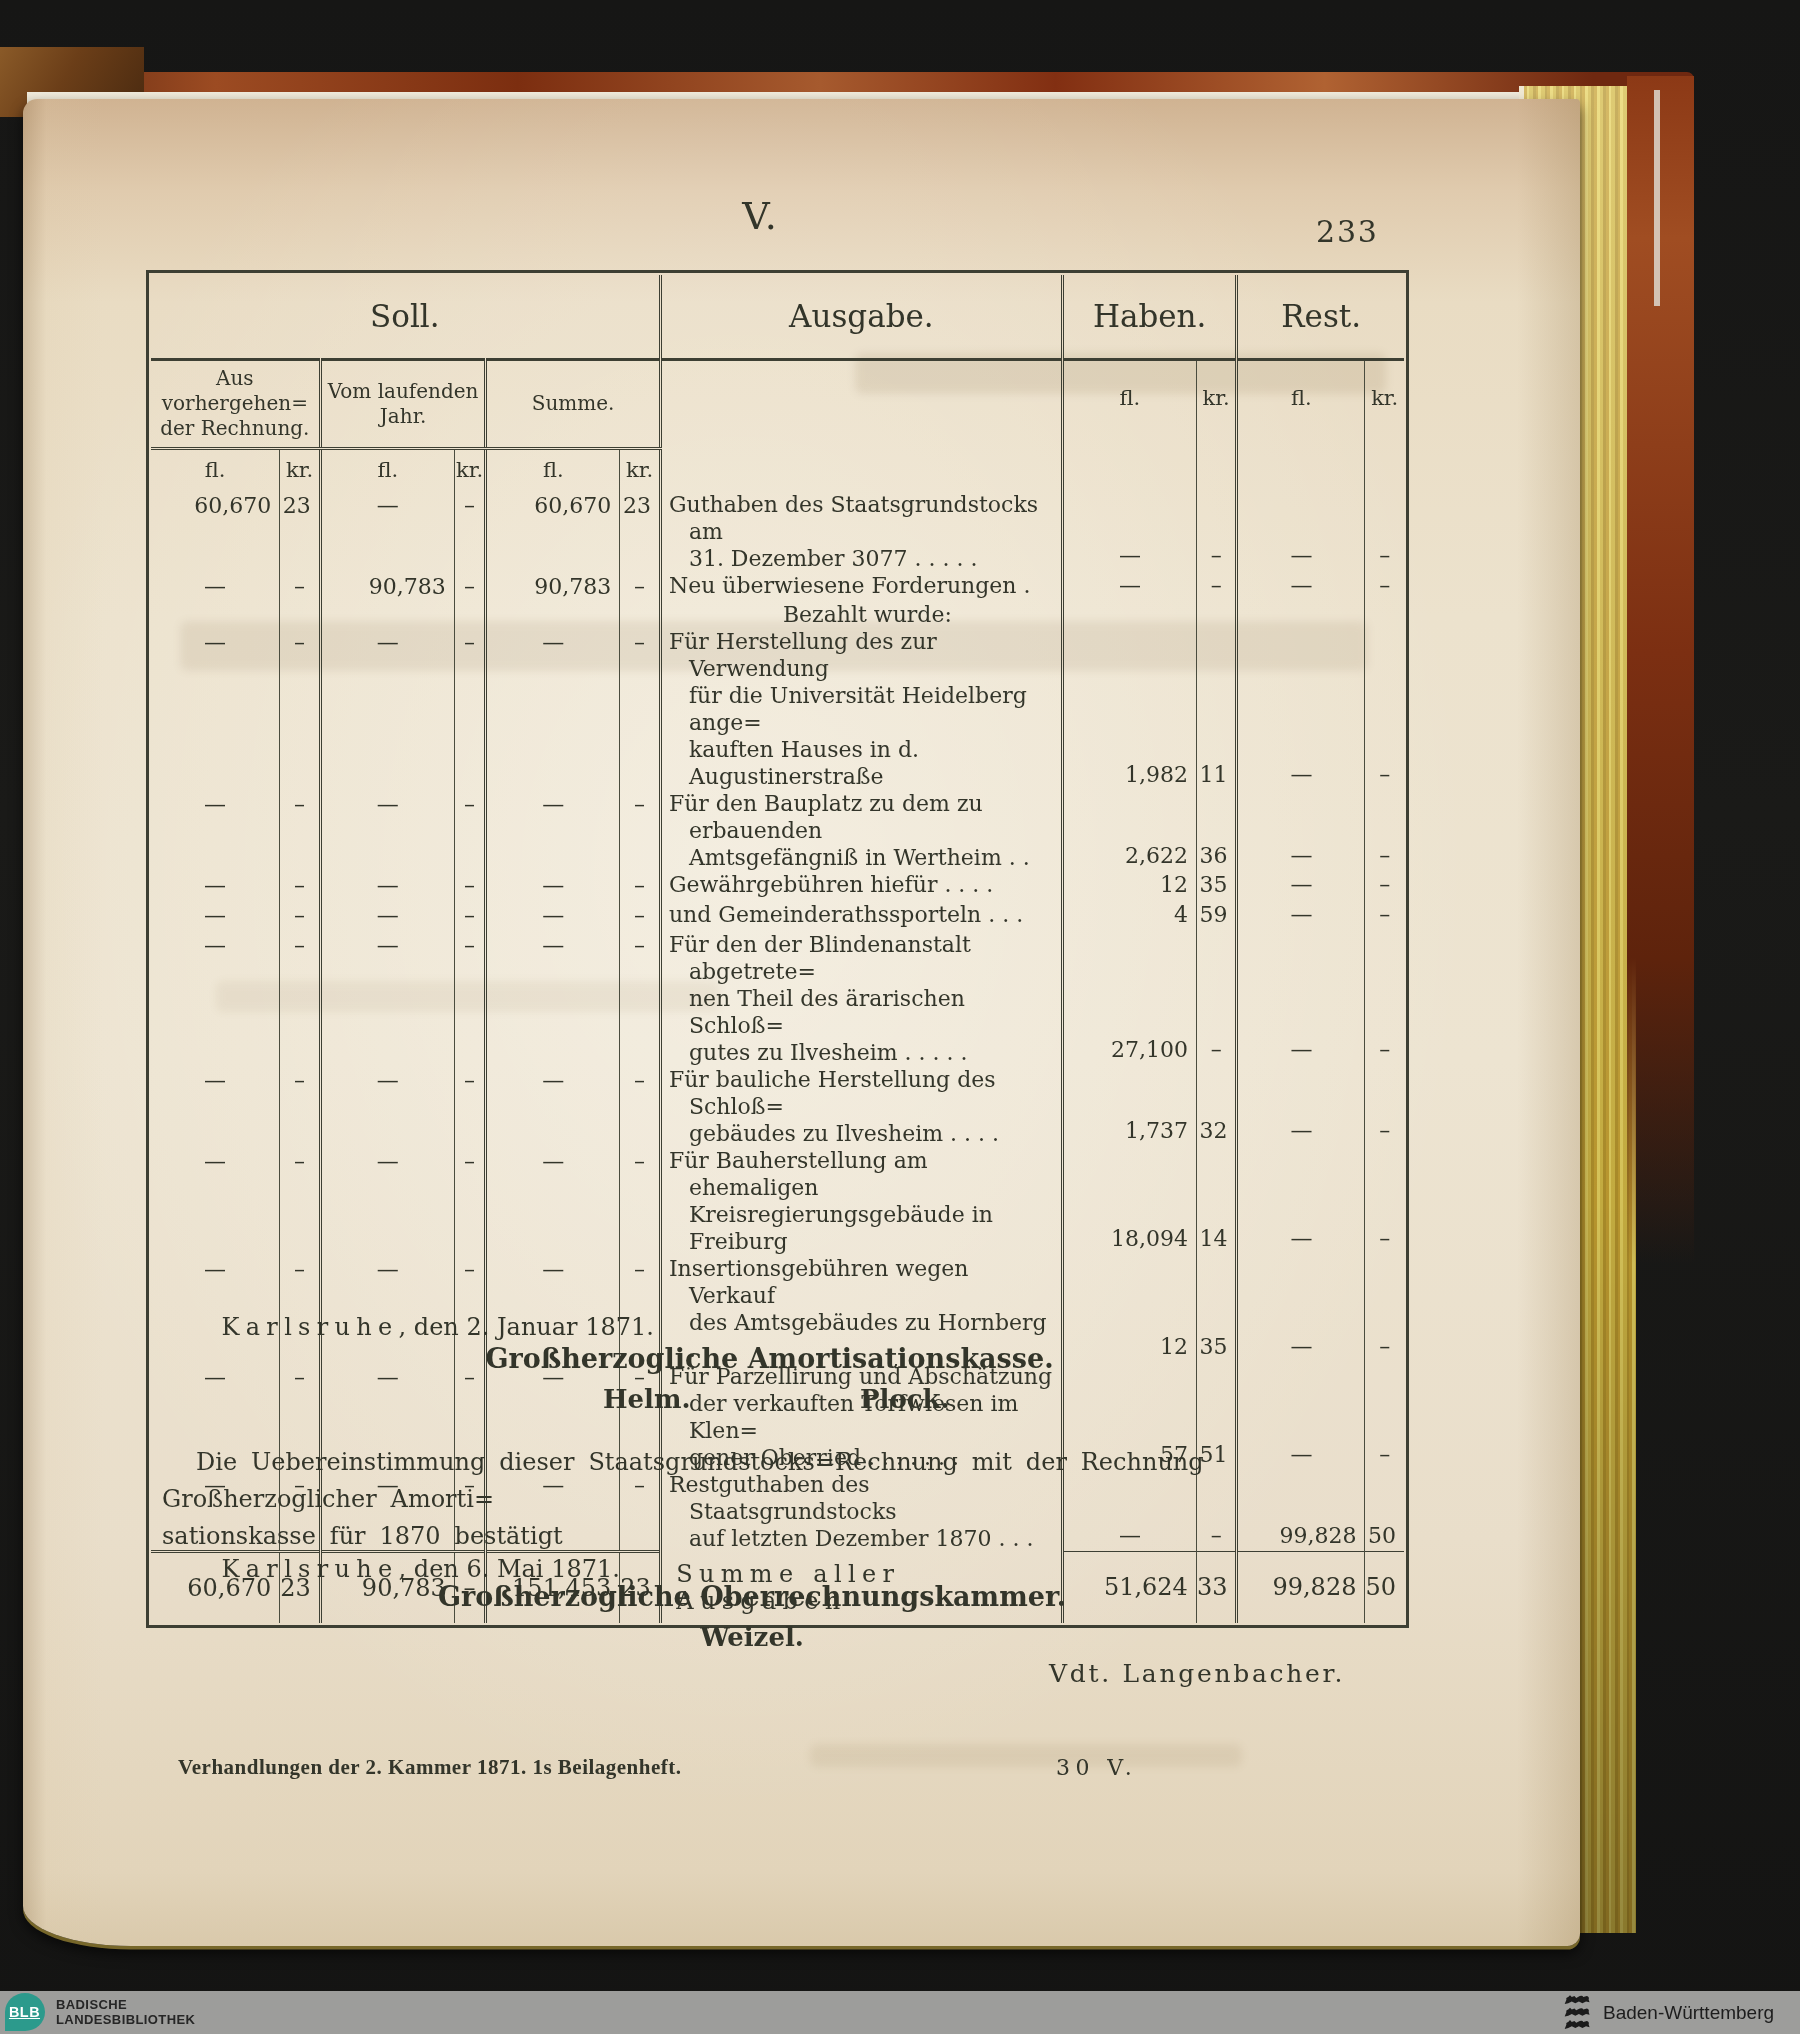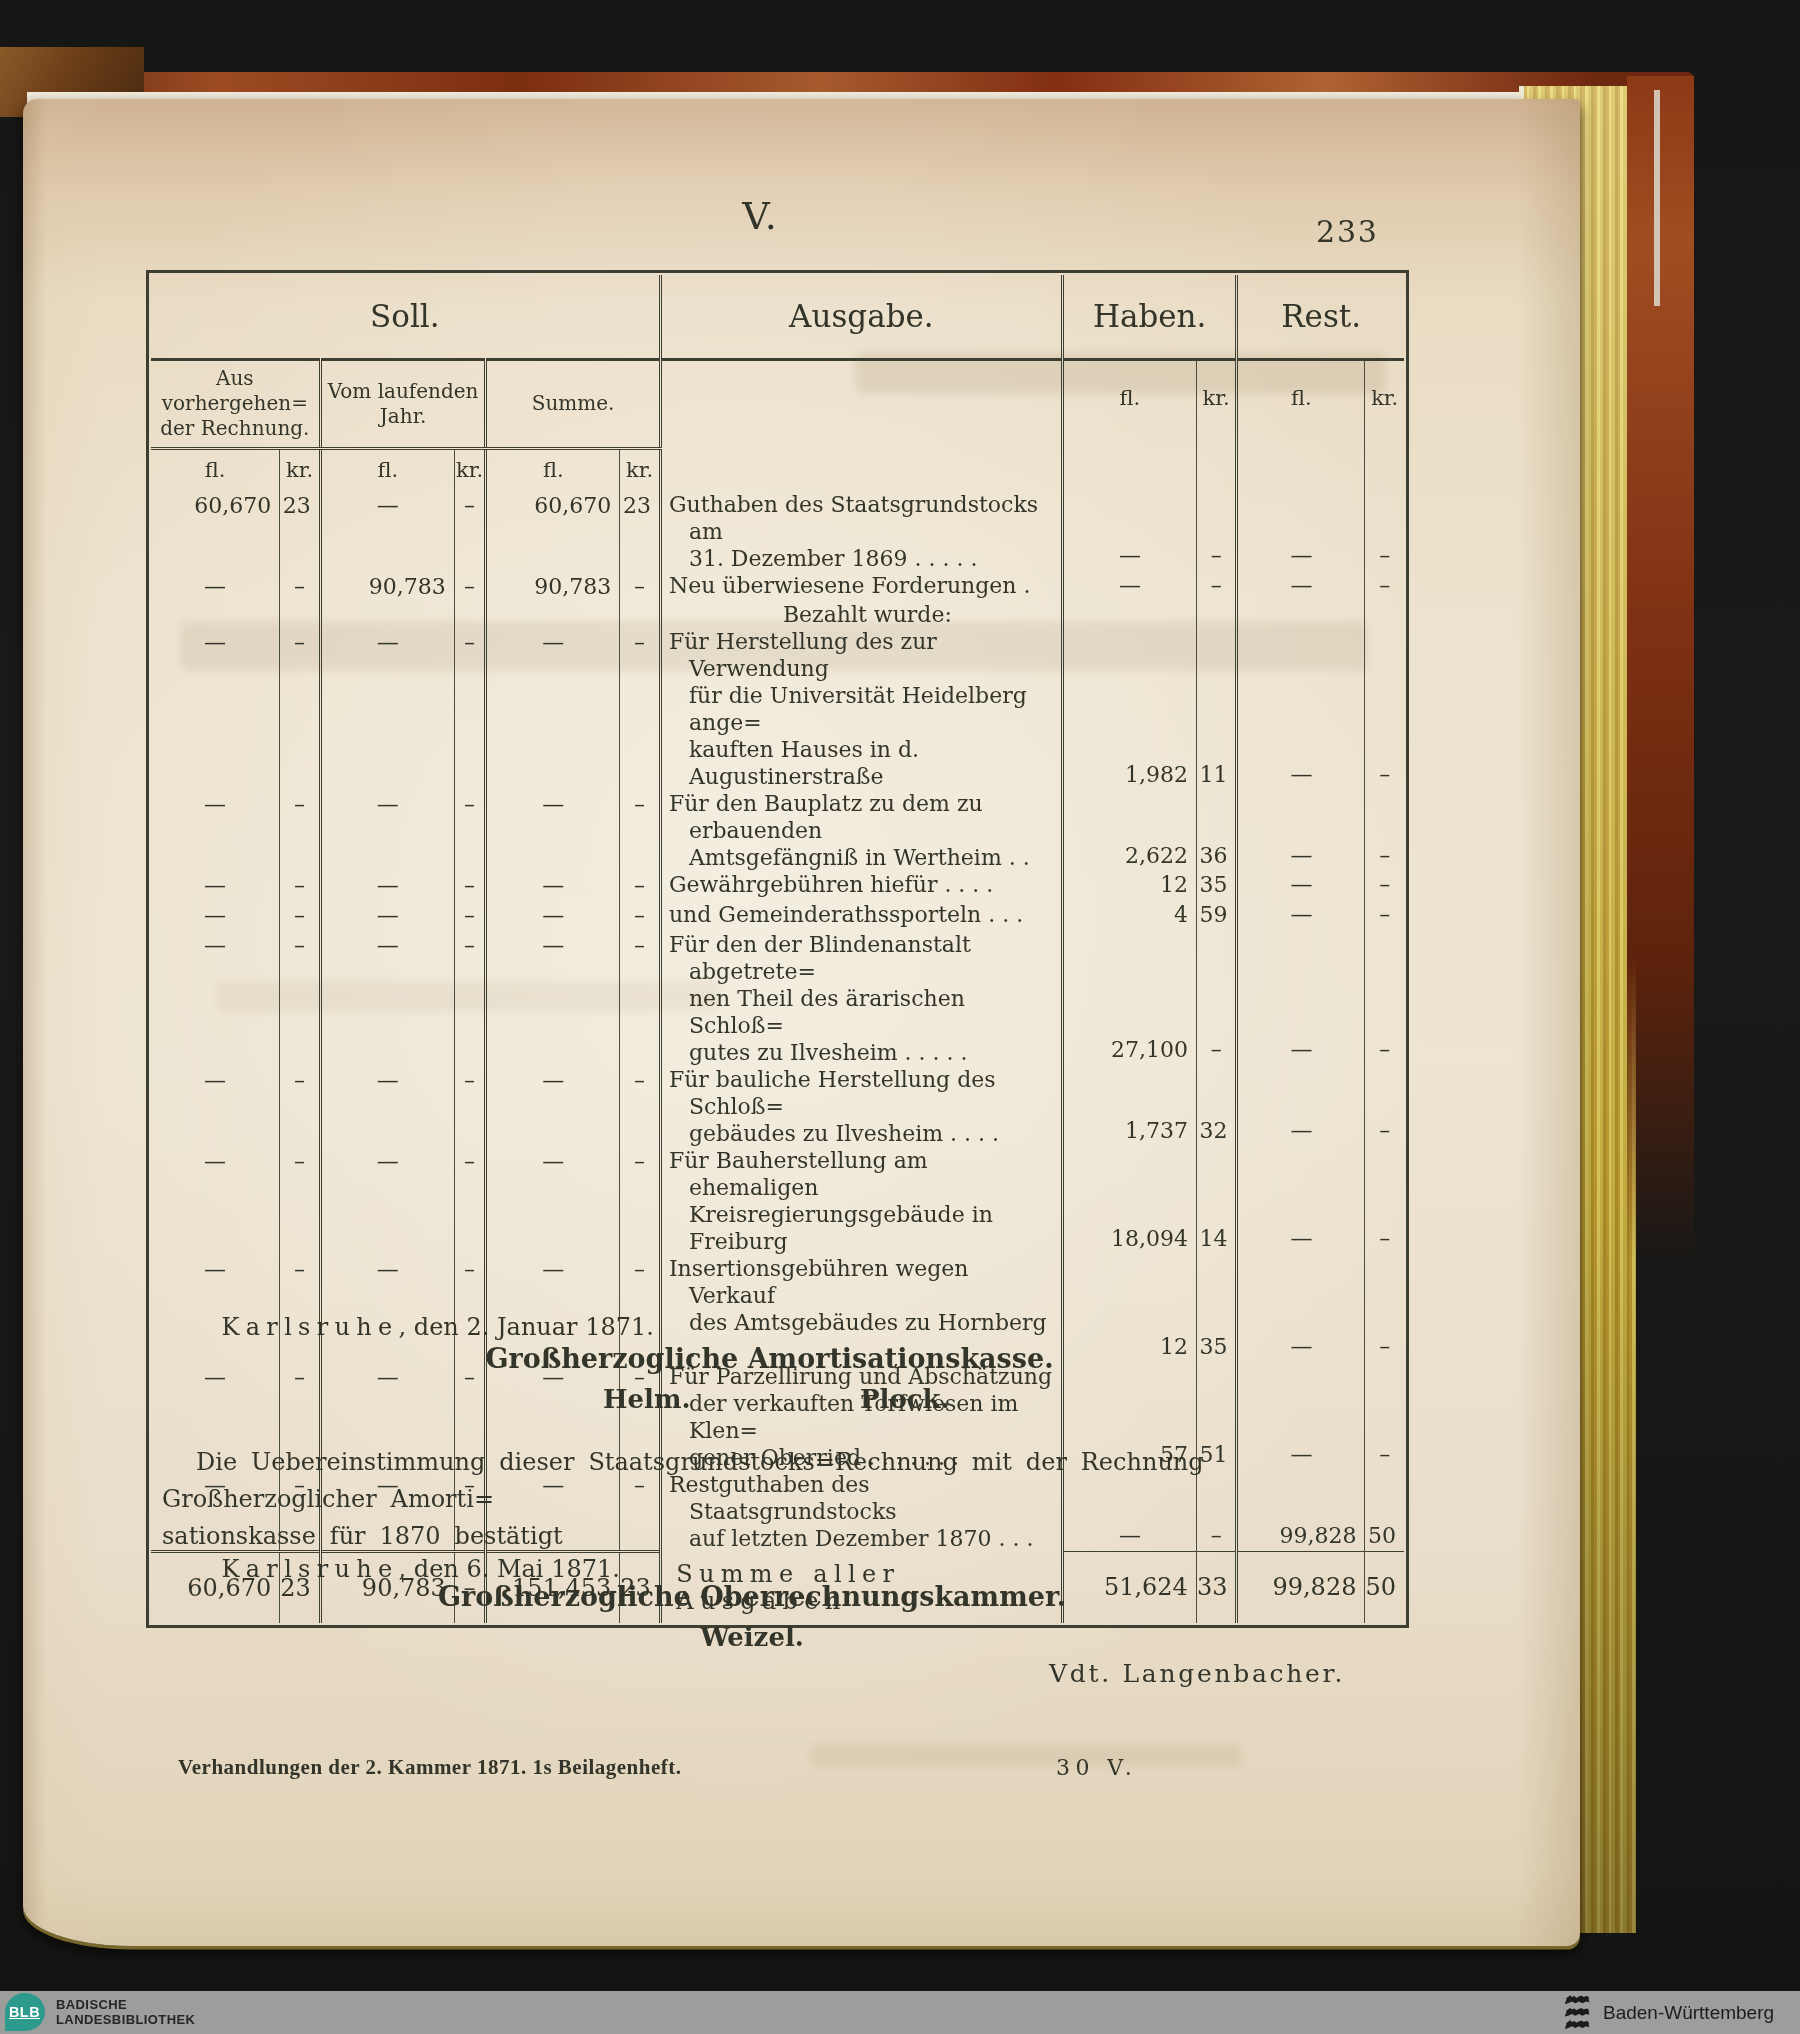--- a/index.html
+++ b/index.html
@@ -150,21 +150,21 @@
       </thead>
       <tbody id="rows">
           <tr>
             <td class="top  num">60,670</td>
             <td class="top tl num">23</td>
             <td class="top dl dash">—</td>
             <td class="top tl dash">–</td>
             <td class="top dl num">60,670</td>
             <td class="top tl num">23</td>
             <td class="ausg dl">Guthaben des Staatsgrundstocks am
-31. Dezember 1869   .   .   .   .   .</td>
+31. Dezember 3077   .   .   .   .   .</td>
             <td class="bot dl dash">—</td>
             <td class="bot tl dash">–</td>
             <td class="bot dl dash">—</td>
             <td class="bot tl dash">–</td>
           </tr>
           <tr>
             <td class="top  dash">—</td>
             <td class="top tl dash">–</td>
             <td class="top dl num">90,783</td>
             <td class="top tl dash">–</td>

